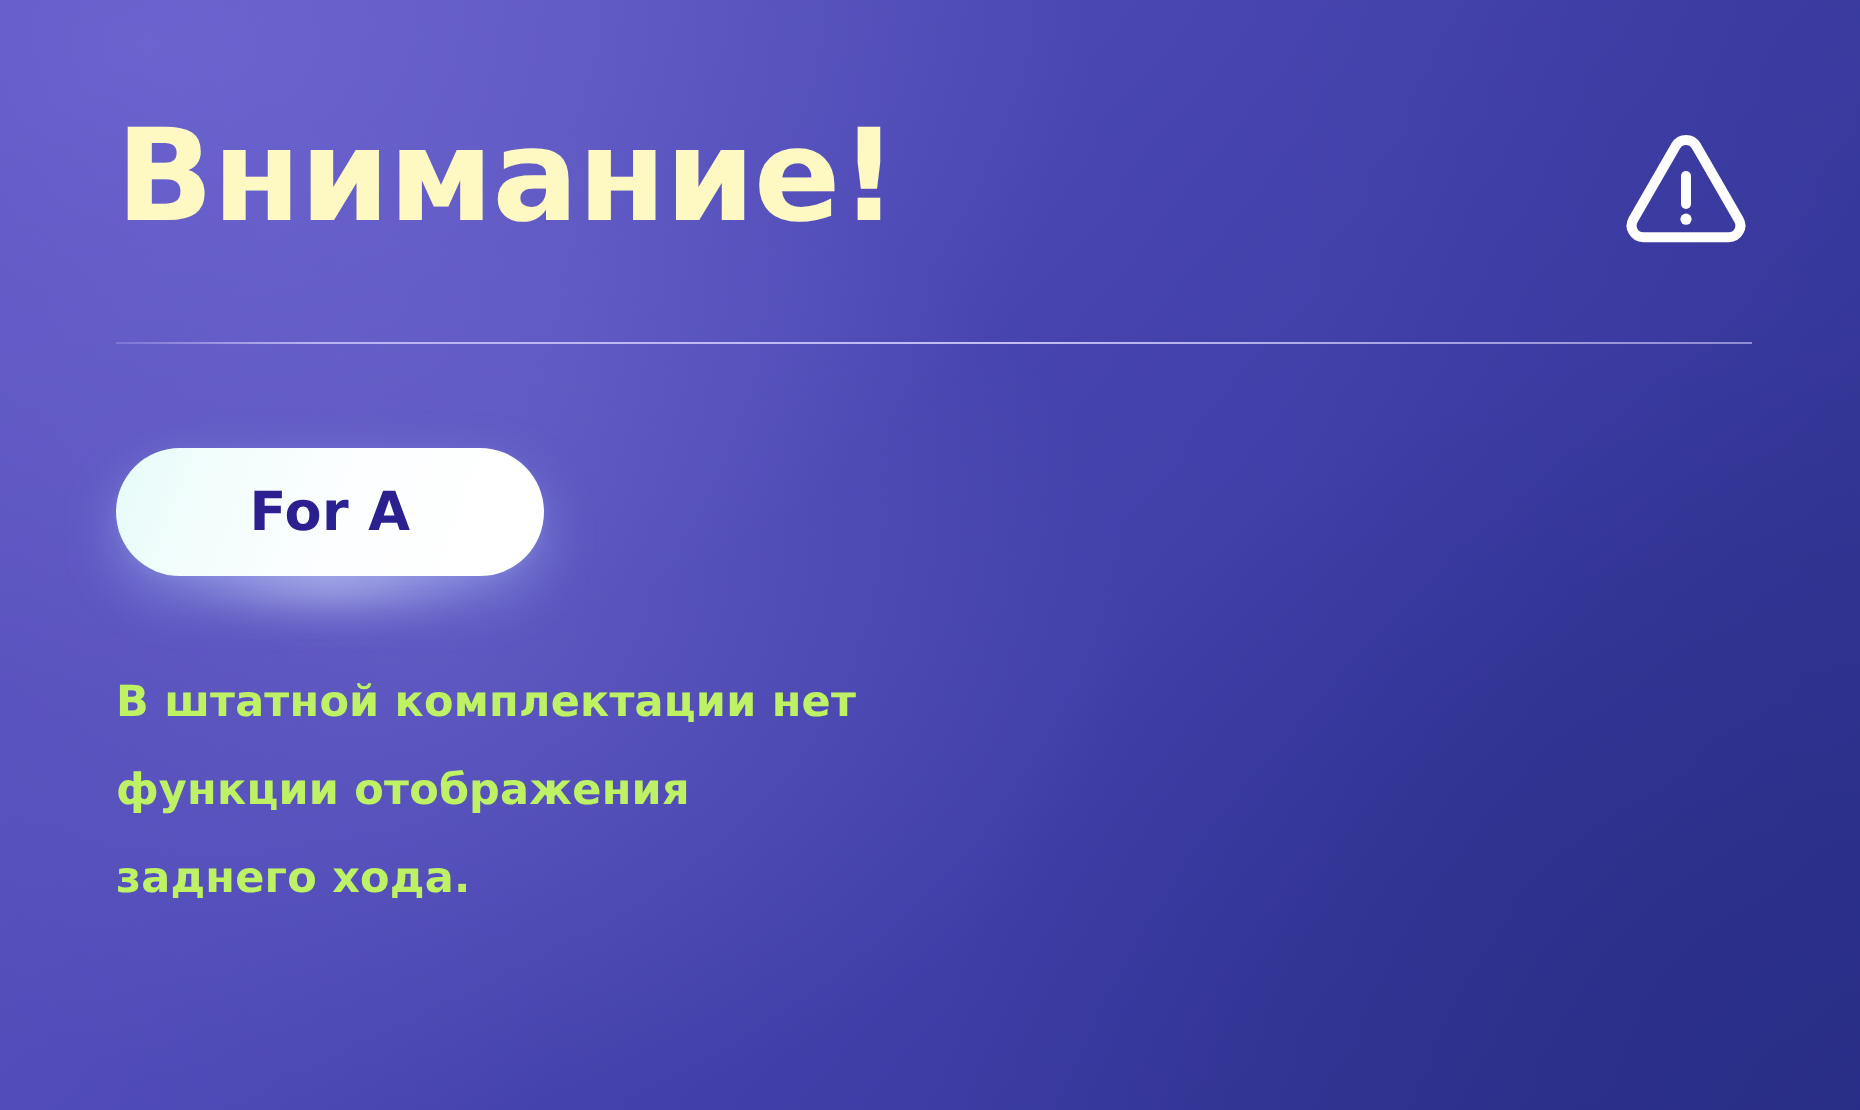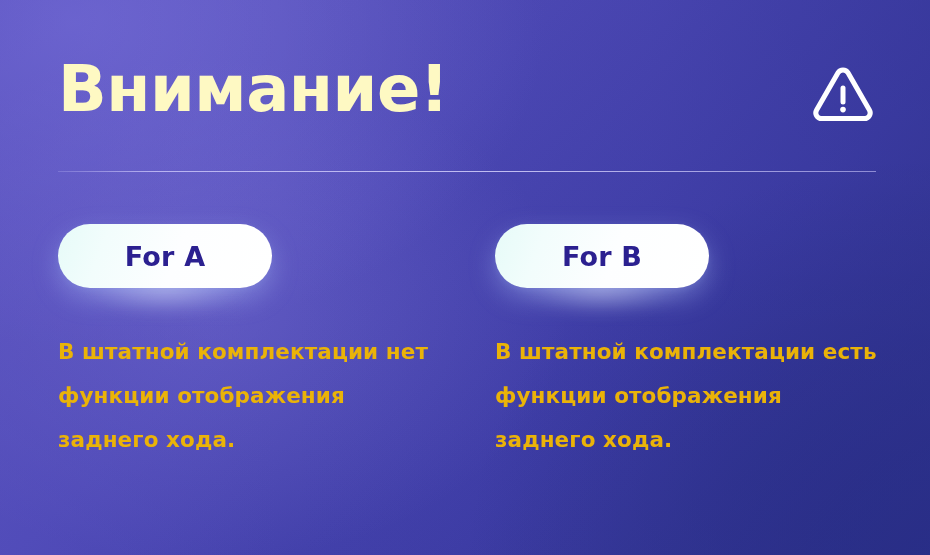--- a/index.html
+++ b/index.html
@@ -145,21 +145,21 @@
 
   .col-body {
     position: absolute;
     left: 0;
     top: 106px;
     width: 385px;
     margin: 0;
     font-size: 21.5px;
     line-height: 44px;
     font-weight: 700;
-    color: #eab308;
+    color: #bef264;
     letter-spacing: 0.1px;
   }
   .col-1 .col-body { width: 392px; }
 </style>
 </head>
 <body>
 
 <div id="slide">
 
   <div class="bg-base"></div>
@@ -187,25 +187,16 @@
       <div class="col col-0">
         <div class="pill-wrap">
           <div class="pill-glow"></div>
           <div class="pill">
             <span class="pill-label">For A</span>
           </div>
         </div>
         <p class="col-body">В штатной комплектации нет функции отображения заднего хода.</p>
       </div>
 
-      <div class="col col-1">
-        <div class="pill-wrap">
-          <div class="pill-glow"></div>
-          <div class="pill">
-            <span class="pill-label">For B</span>
-          </div>
-        </div>
-        <p class="col-body">В штатной комплектации есть функции отображения заднего хода.</p>
-      </div>
 
     </div>
   </div>
 </div>
 
 </body></html>

